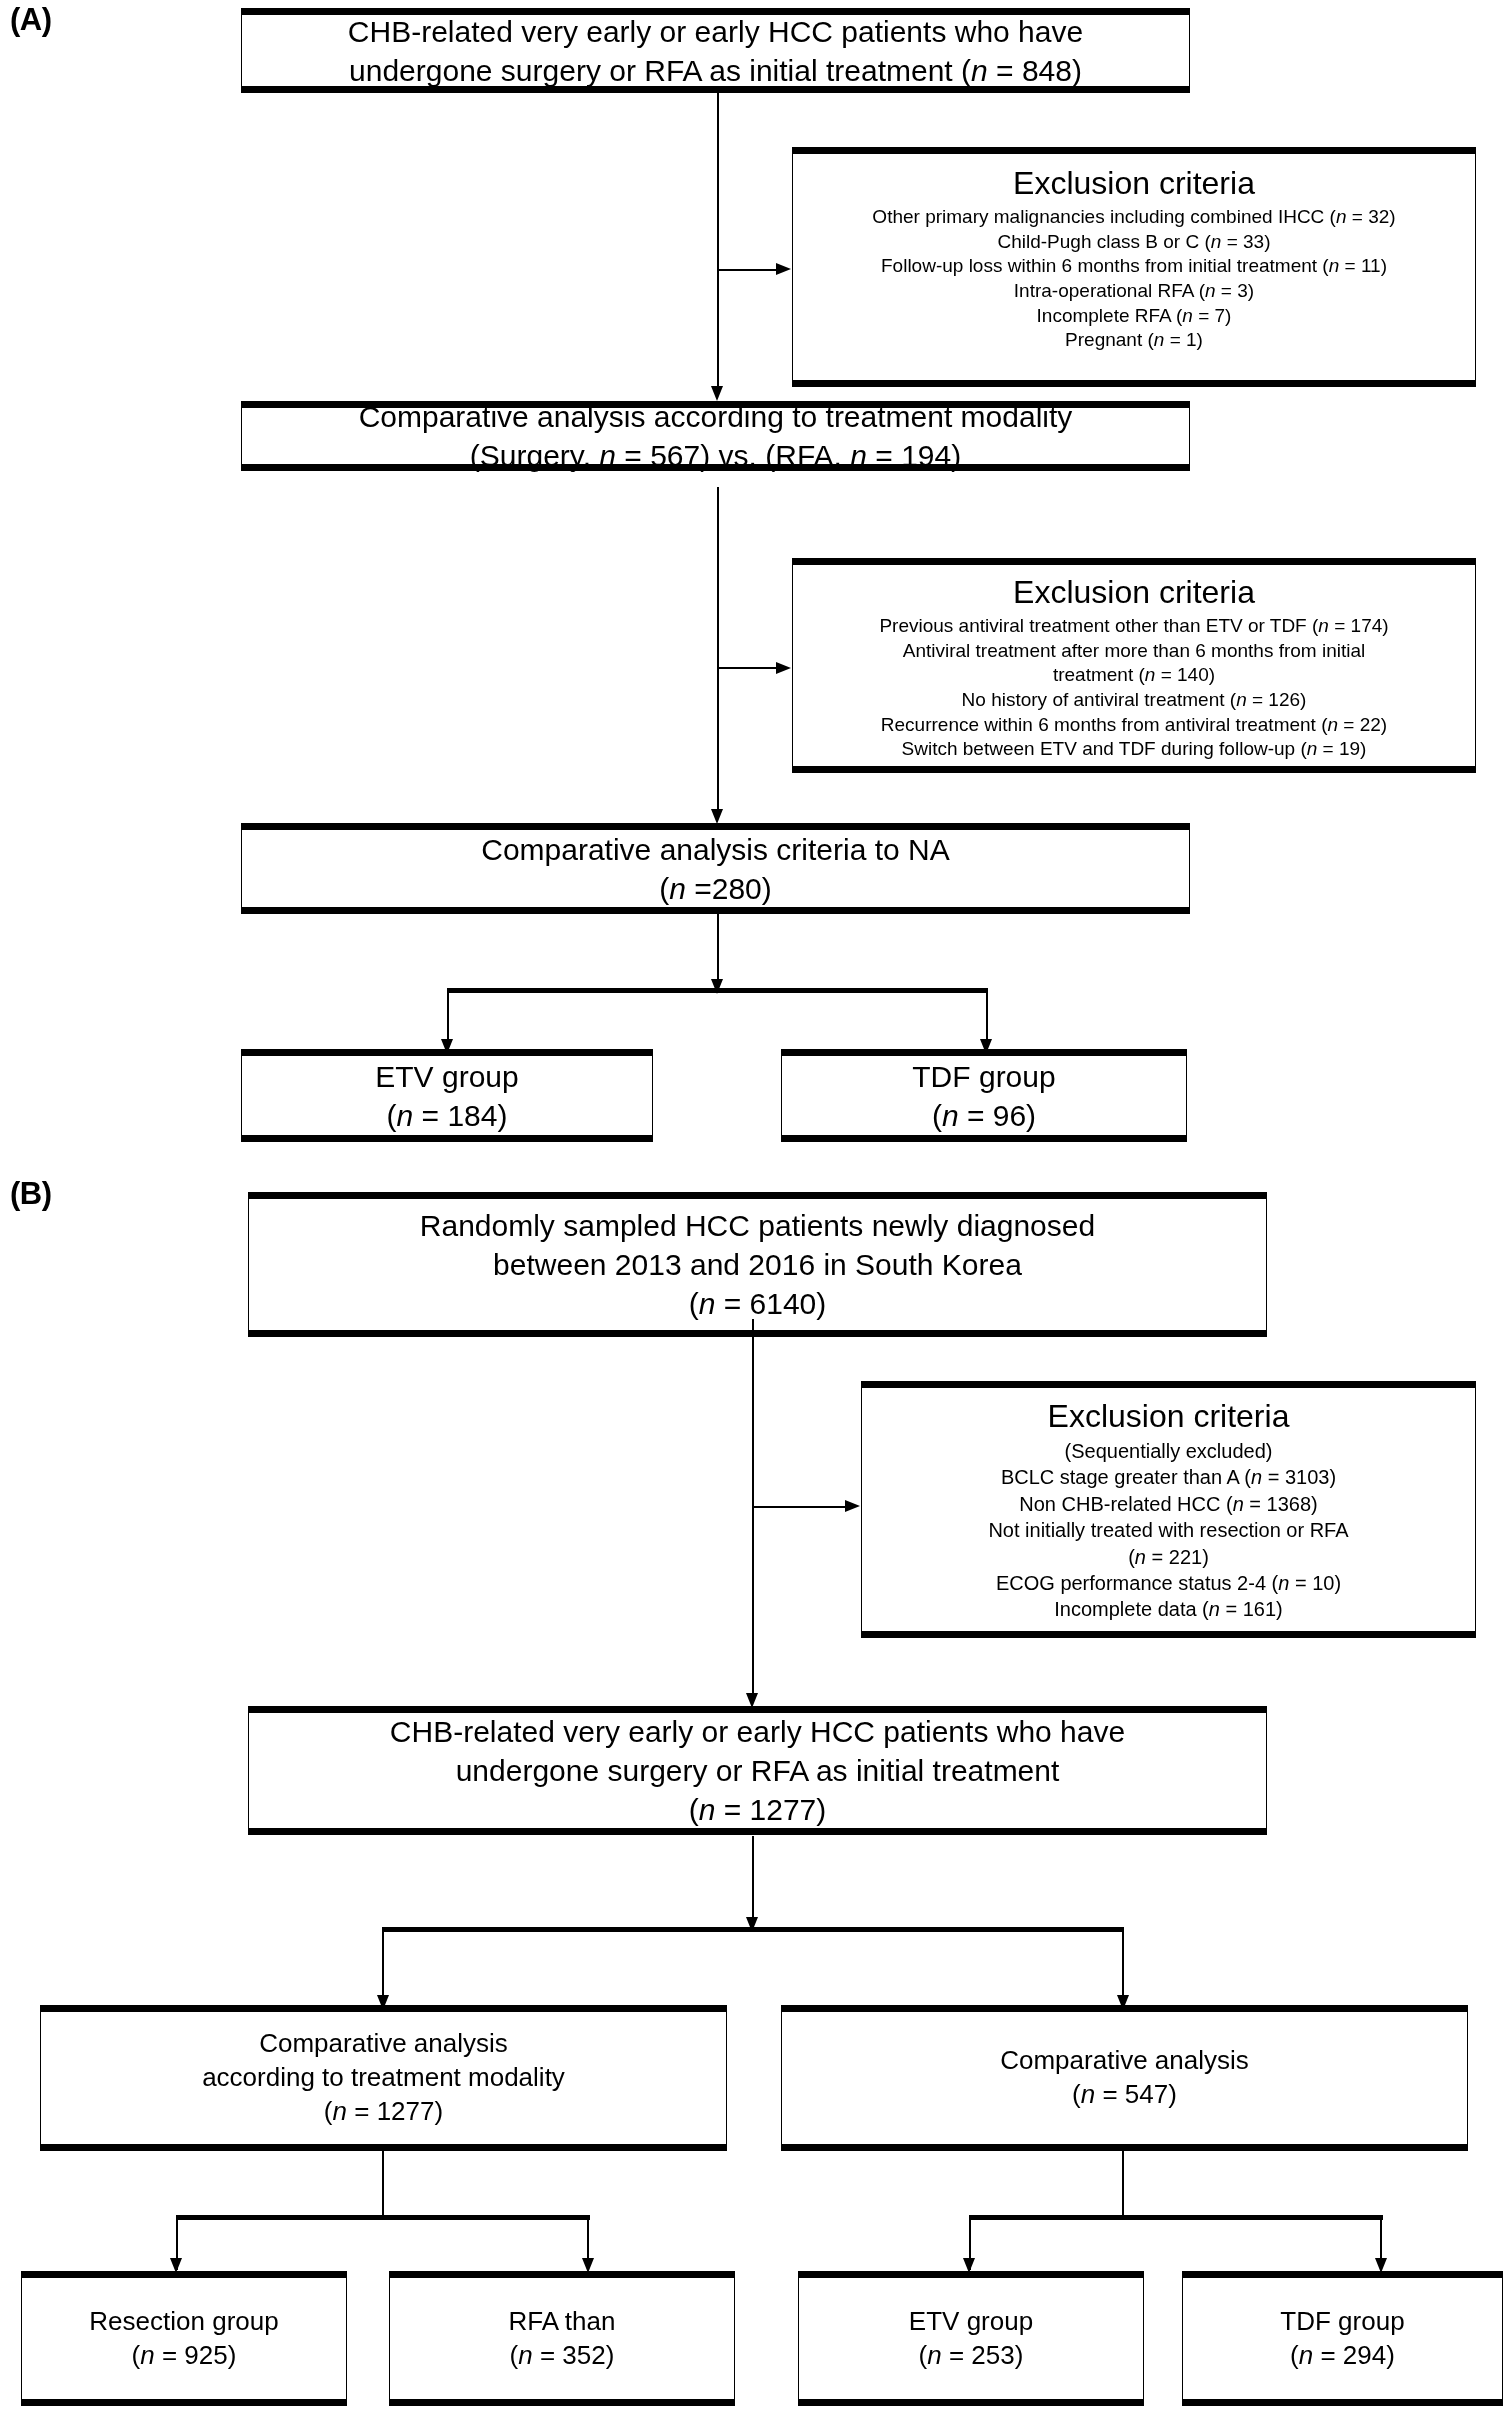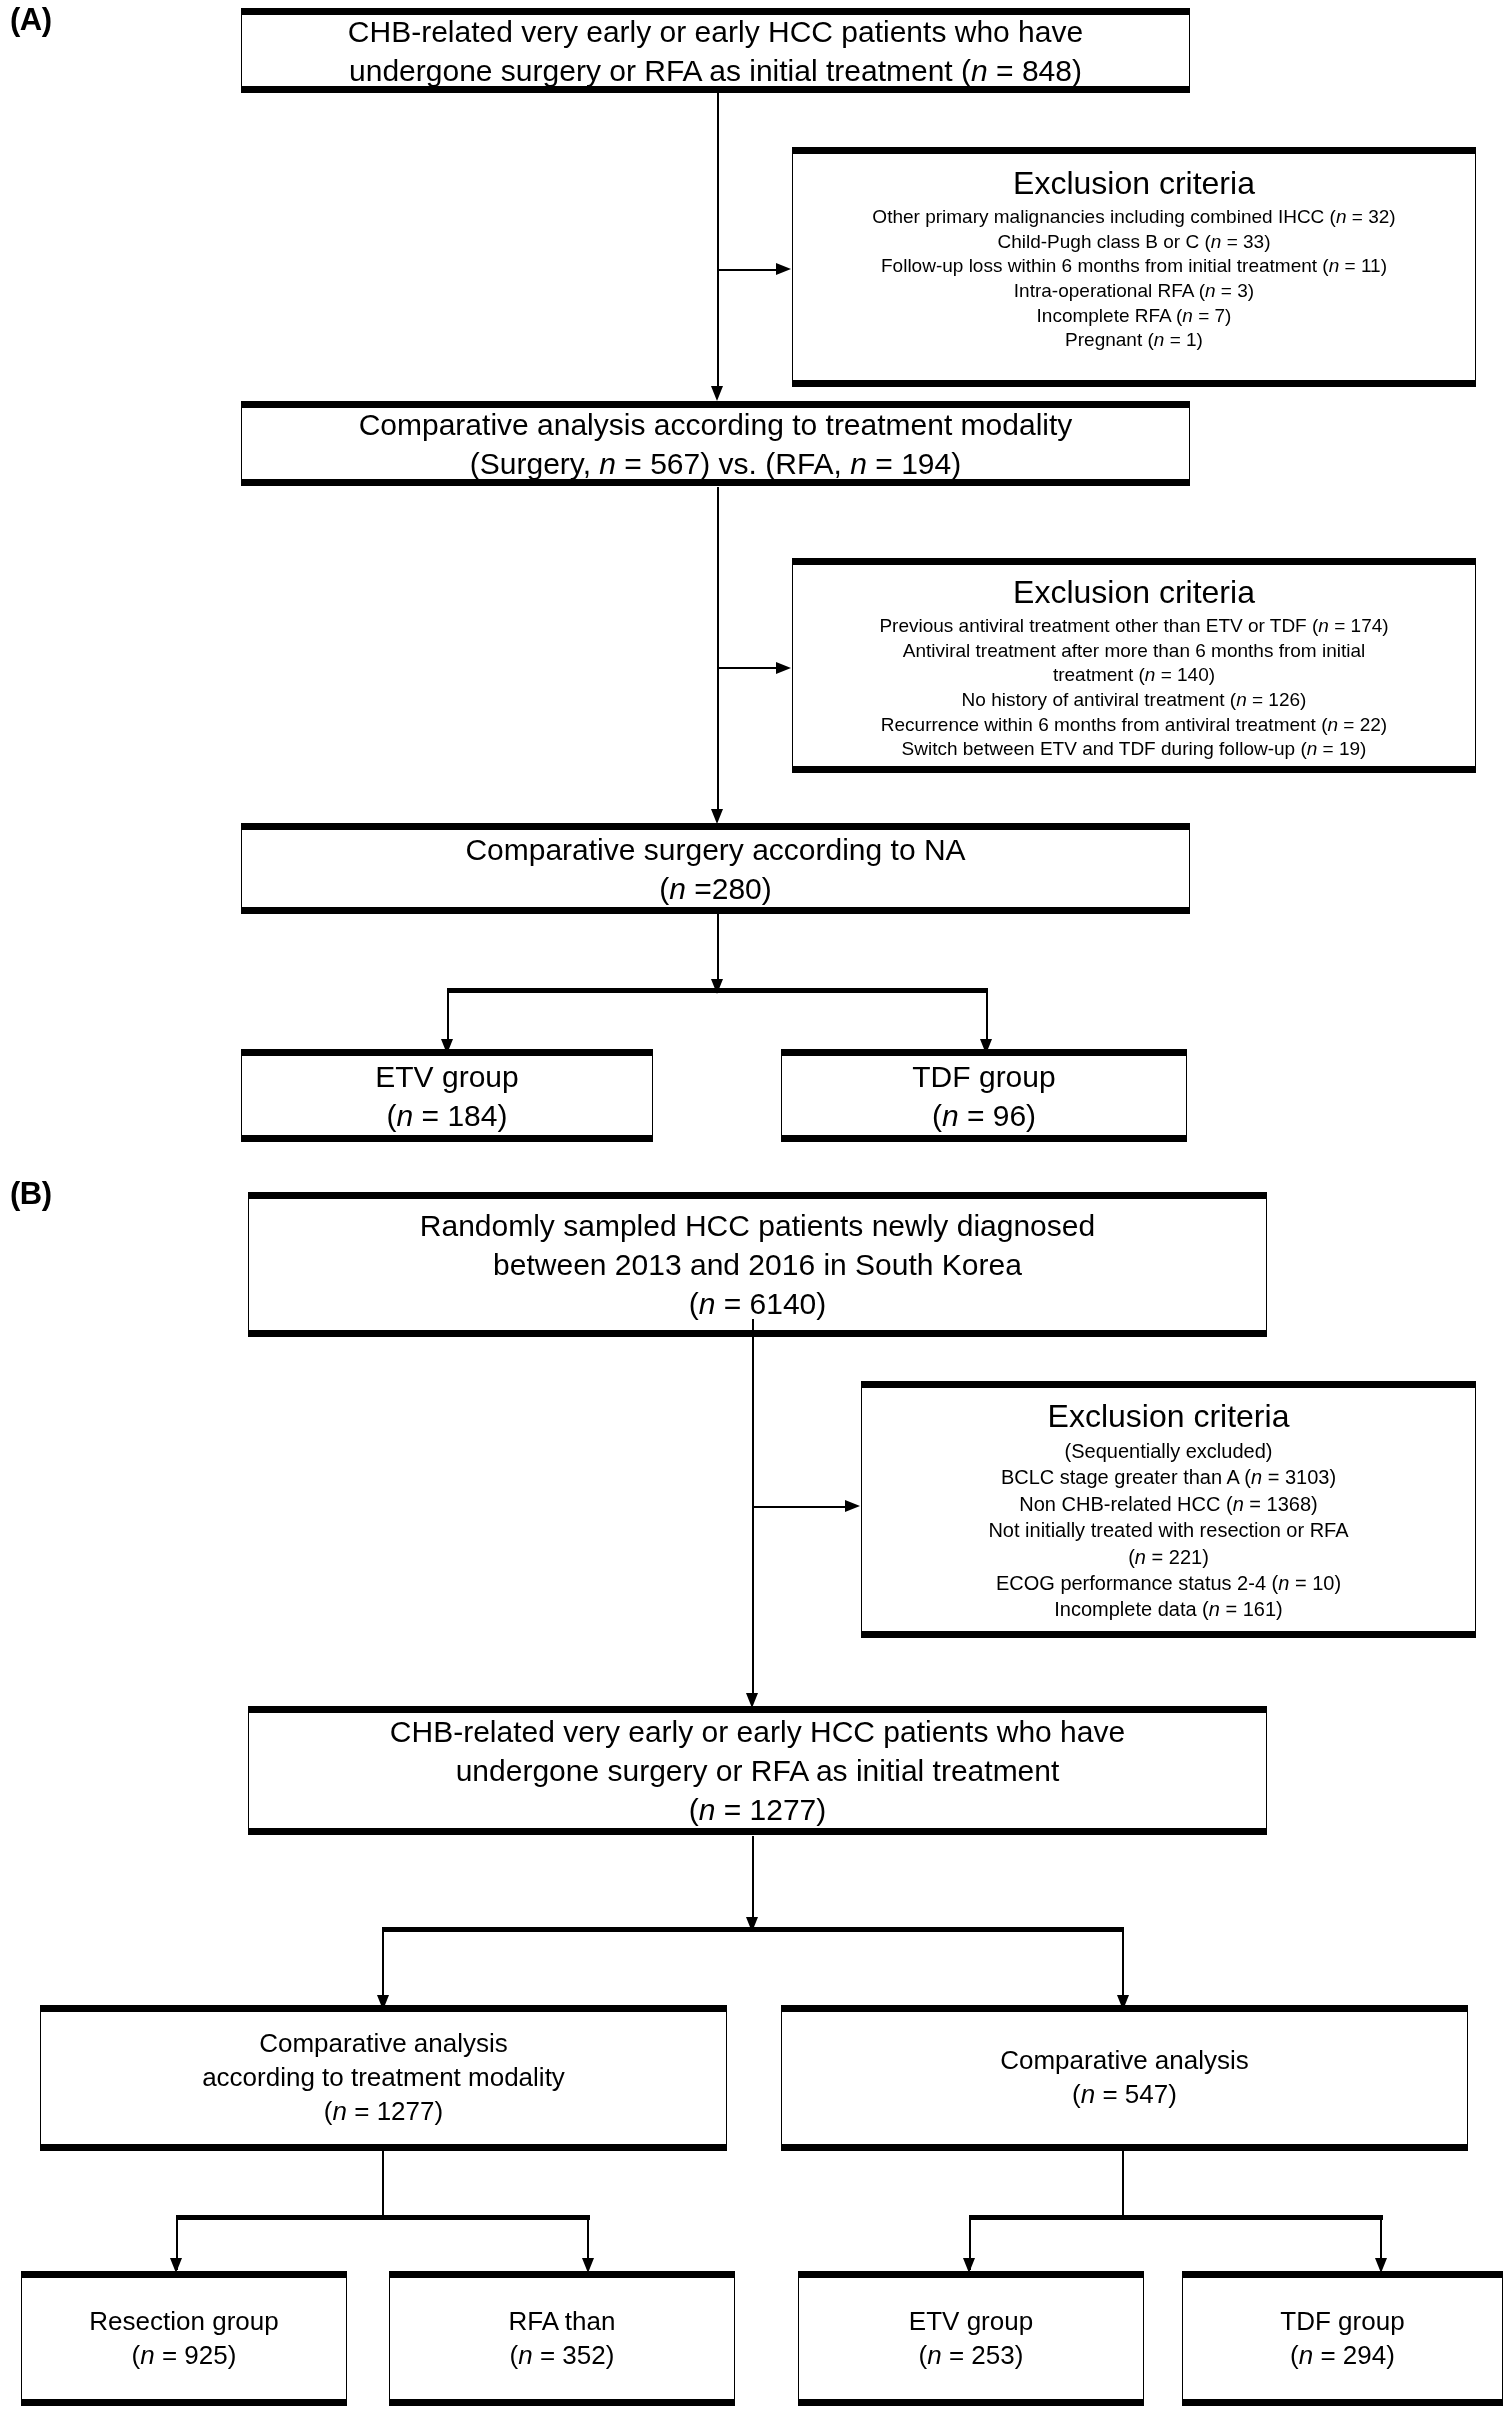--- a/index.html
+++ b/index.html
@@ -60,21 +60,21 @@
   <div class="box" style="left:792px;top:147px;width:684px;height:240px;justify-content:flex-start;padding-top:9px;">
     <span class="ln excl-title">Exclusion criteria</span>
     <span class="ln excl-item">Other primary malignancies including combined IHCC (<em>n</em> = 32)</span>
     <span class="ln excl-item">Child-Pugh class B or C (<em>n</em> = 33)</span>
     <span class="ln excl-item">Follow-up loss within 6 months from initial treatment (<em>n</em> = 11)</span>
     <span class="ln excl-item">Intra-operational RFA (<em>n</em> = 3)</span>
     <span class="ln excl-item">Incomplete RFA (<em>n</em> = 7)</span>
     <span class="ln excl-item">Pregnant (<em>n</em> = 1)</span>
   </div>
 
-  <div class="box" style="left:241px;top:401px;width:949px;height:85px;">
+  <div class="box" style="left:241px;top:401px;width:949px;height:70px;">
     <span class="ln big">Comparative analysis according to treatment modality</span>
     <span class="ln big">(Surgery, <em>n</em> = 567) vs. (RFA, <em>n</em> = 194)</span>
   </div>
 
   <div class="vline" style="left:717px;top:487px;height:332px;"></div>
   <div class="arrow-down" style="left:711px;top:809px;"></div>
 
   <div class="hline" style="left:717px;top:667px;width:61px;"></div>
   <div class="arrow-right" style="left:776px;top:662px;"></div>
 
@@ -82,21 +82,21 @@
     <span class="ln excl-title">Exclusion criteria</span>
     <span class="ln excl-item">Previous antiviral treatment other than ETV or TDF (<em>n</em> = 174)</span>
     <span class="ln excl-item">Antiviral treatment after more than 6 months from initial</span>
     <span class="ln excl-item">treatment (<em>n</em> = 140)</span>
     <span class="ln excl-item">No history of antiviral treatment (<em>n</em> = 126)</span>
     <span class="ln excl-item">Recurrence within 6 months from antiviral treatment (<em>n</em> = 22)</span>
     <span class="ln excl-item">Switch between ETV and TDF during follow-up (<em>n</em> = 19)</span>
   </div>
 
   <div class="box" style="left:241px;top:823px;width:949px;height:91px;">
-    <span class="ln big">Comparative surgery according to NA</span>
+    <span class="ln big">Comparative analysis criteria to NA</span>
     <span class="ln big">(<em>n</em> =280)</span>
   </div>
 
   <div class="vline" style="left:717px;top:914px;height:74px;"></div>
   <div class="arrow-down" style="left:711px;top:979px;"></div>
   <div class="hline-thick" style="left:447px;top:988px;width:541px;"></div>
   <div class="vline" style="left:447px;top:988px;height:63px;"></div>
   <div class="vline" style="left:986px;top:988px;height:63px;"></div>
   <div class="arrow-down" style="left:441px;top:1039px;"></div>
   <div class="arrow-down" style="left:980px;top:1039px;"></div>

